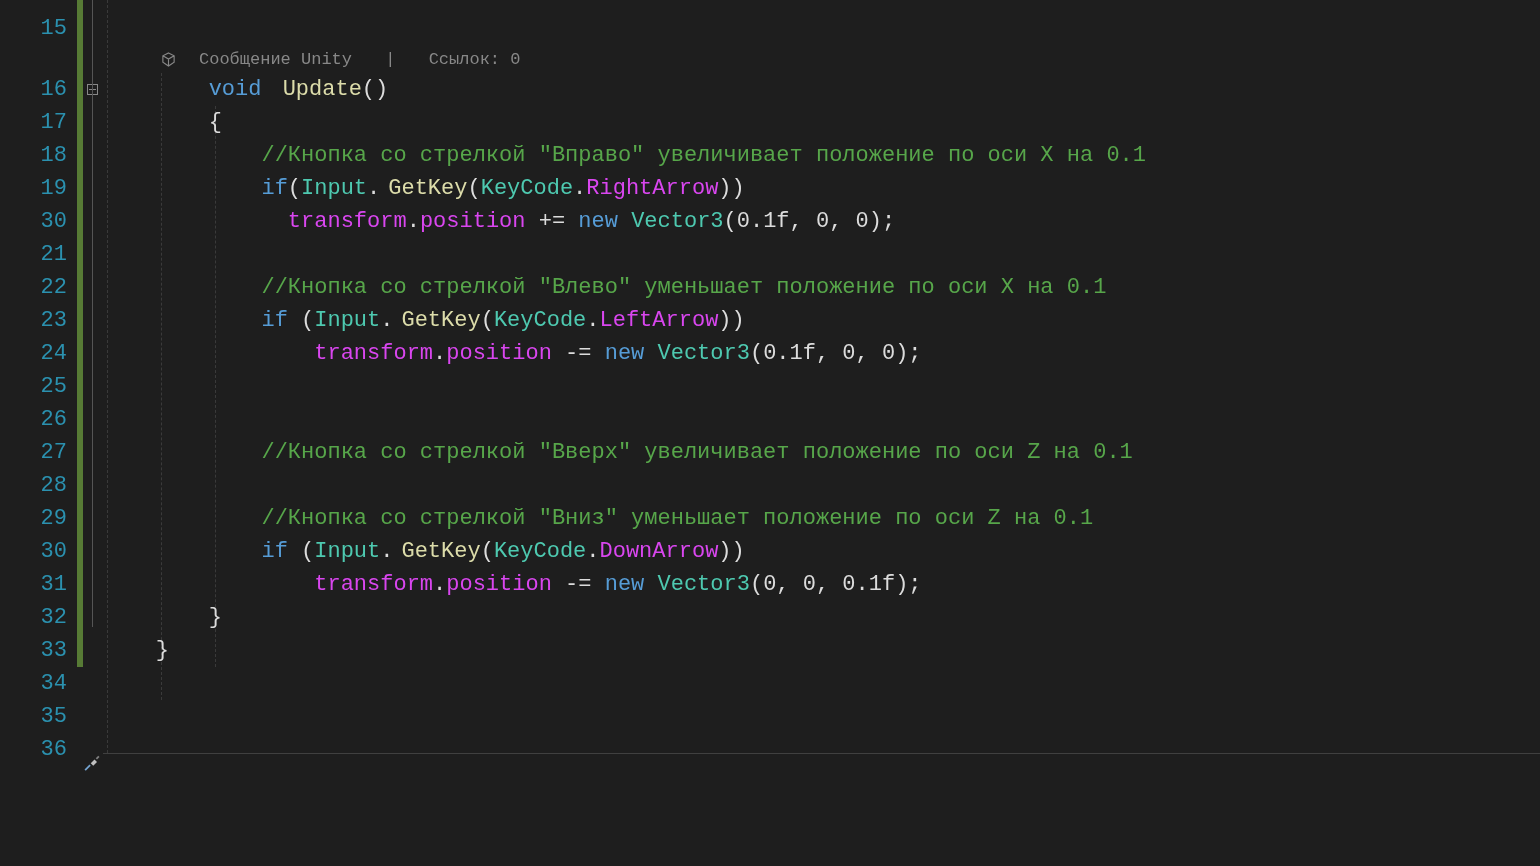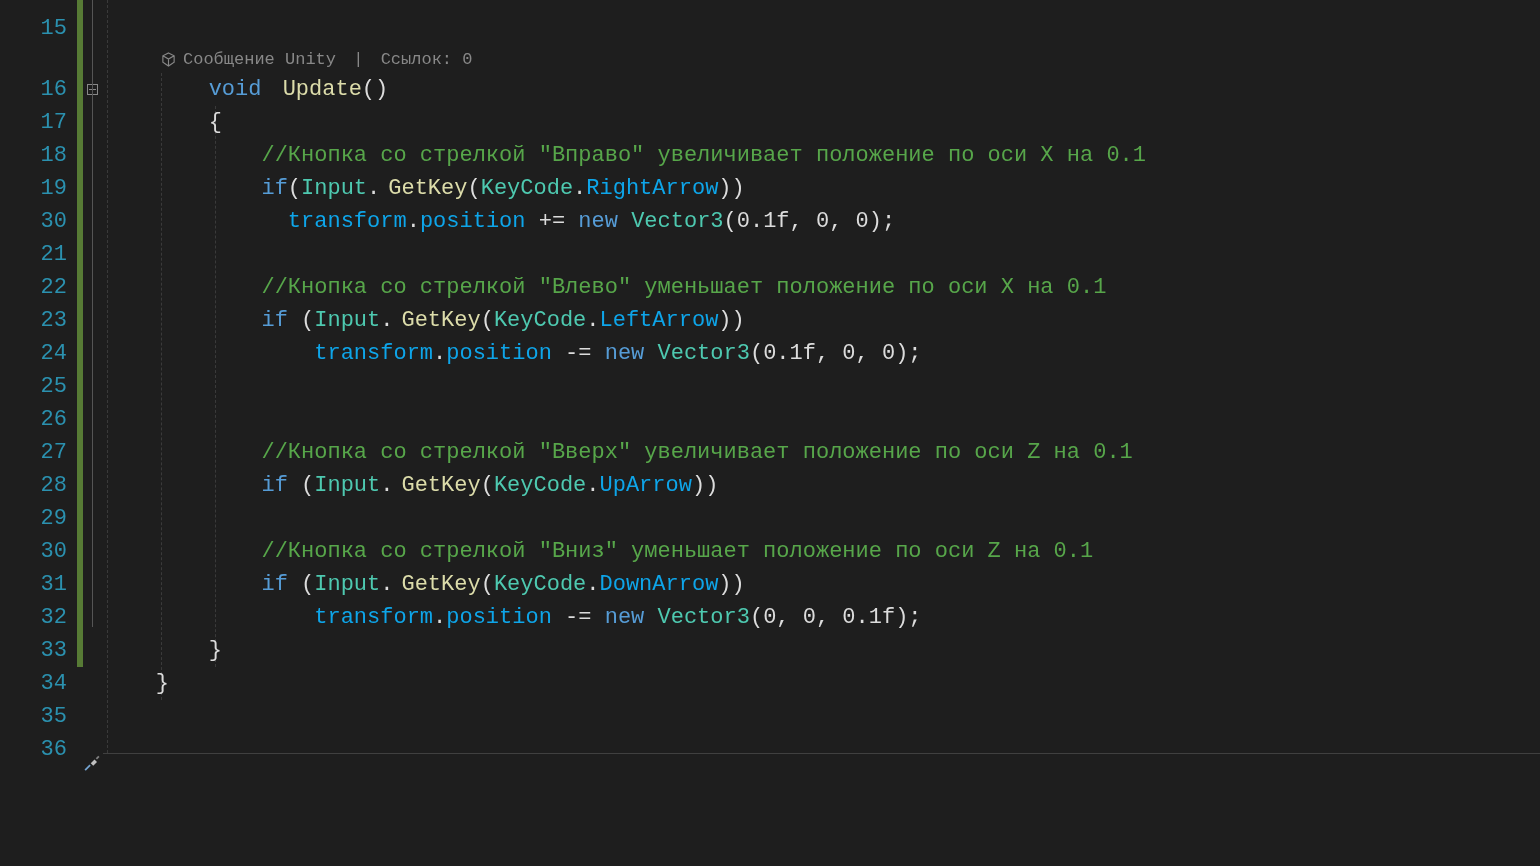--- a/index.html
+++ b/index.html
@@ -88,29 +88,29 @@
     position: relative;
   }
   .codelens {
     height: 27px;
     line-height: 27px;
     font-size: 17px;
     color: #888;
     white-space: pre;
     display: flex;
     align-items: center;
-    gap: 7px;
+    gap: 23px;
     padding-left: 6px;
   }
   .kw { color: #569cd6; }
   .type { color: #4ec9b0; }
   .method { color: #dcdcaa; margin-left: 8px; }
   .comment { color: #57a64a; }
   .punct { color: #dcdcdc; }
-  .member { color: #0ea5e9; }
+  .member { color: #d946ef; }
 
 </style>
 </head>
 <body>
 
 <div class="editor">
 
   <div class="gutter">
     <div class="gutter-line" style="height:46px;line-height:58px;">15</div>
     <div style="height:27px"></div>
@@ -213,21 +213,20 @@
 
     <div class="code-line">            <span class="kw">if</span><span class="punct"> (</span><span class="type">Input</span><span>.</span><span class="method">GetKey</span><span>(</span><span class="type">KeyCode</span><span>.</span><span class="member">LeftArrow</span><span>))</span></div>
 
     <div class="code-line">                <span class="member">transform</span><span>.</span><span class="member">position</span><span> </span><span>-=</span><span> </span><span class="kw">new</span><span> </span><span class="type">Vector3</span><span>(0.1f, 0, 0);</span></div>
 
     <div class="code-line"></div>
     <div class="code-line"></div>
 
     <div class="code-line">            <span class="comment">//Кнопка со стрелкой "Вверх" увеличивает положение по оси Z на 0.1</span></div>
 
-    <div class="code-line">            <span class="kw">if</span><span class="punct"> (</span><span class="type">Input</span><span>.</span><span class="method">GetKey</span><span>(</span><span class="type">KeyCode</span><span>.</span><span class="member">UpArrow</span><span>))</span></div>
 
 
     <div class="code-line"></div>
 
     <div class="code-line">            <span class="comment">//Кнопка со стрелкой "Вниз" уменьшает положение по оси Z на 0.1</span></div>
 
     <div class="code-line">            <span class="kw">if</span><span class="punct"> (</span><span class="type">Input</span><span>.</span><span class="method">GetKey</span><span>(</span><span class="type">KeyCode</span><span>.</span><span class="member">DownArrow</span><span>))</span></div>
 
     <div class="code-line">                <span class="member">transform</span><span>.</span><span class="member">position</span><span> </span><span>-=</span><span> </span><span class="kw">new</span><span> </span><span class="type">Vector3</span><span>(0, 0, 0.1f);</span></div>
 

